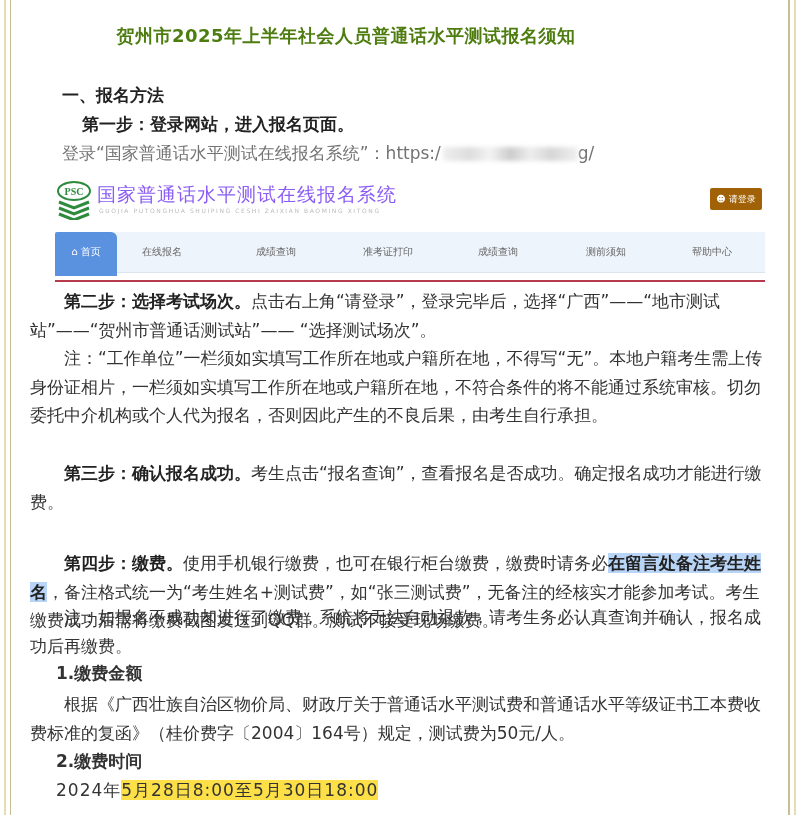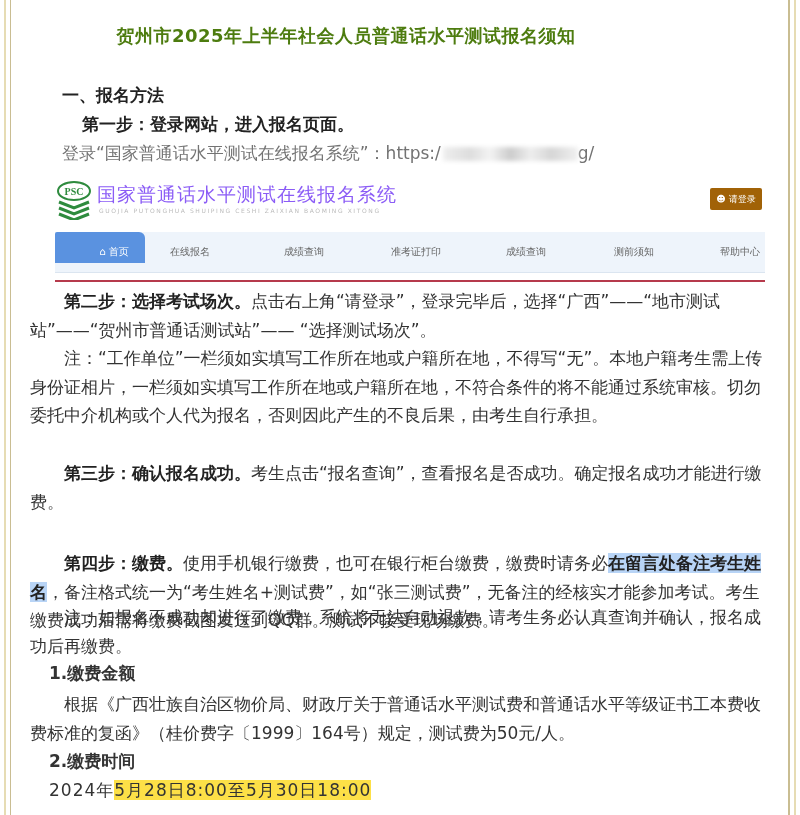--- a/index.html
+++ b/index.html
@@ -24,29 +24,29 @@
     background:linear-gradient(90deg,#eee 0%,#ddd 20%,#f3f3f3 35%,#ccc 50%,#eee 65%,#d6d6d6 80%,#f0f0f0 100%);
     filter:blur(2px); margin-left:2px; }
 
   
   .site { position:absolute; left:55px; top:176px; width:712px; height:108px; }
   .logo { position:absolute; left:0; top:4px; width:38px; height:40px; }
   .site-name { position:absolute; left:42px; top:6px; font-family:"DejaVu Serif","Liberation Serif",serif; font-size:19px; color:#8b5cf6; letter-spacing:1px; }
   .site-sub { position:absolute; left:44px; top:31px; font-size:6px; color:#bbb; letter-spacing:1.6px; }
   .login-btn { position:absolute; right:5px; top:12px; width:52px; height:22px; background:#a16207; color:#fff; font-size:9px; line-height:22px; text-align:center; border-radius:2px; }
   .nav { position:absolute; left:0; top:56px; width:710px; height:40px; background:#eef4fb; border-bottom:1px solid #dbe5f0; }
-  .nav-item { position:absolute; top:0; height:31px; line-height:40px; font-size:10px; color:#666; text-align:center;padding-left:28px; }
+  .nav-item { position:absolute; top:0; height:44px; line-height:40px; font-size:10px; color:#666; text-align:center; }
   .nav-item.active { background:#5a92e0; color:#fff; border-radius:2px 6px 0 0; }
   .red-line { position:absolute; left:0; top:104px; width:710px; height:2px; background:#b63a4c; }
 
   .p { position:absolute; left:30px; width:745px; font-size:17px; line-height:28.5px; color:#333; text-indent:2em; }
   .b { font-weight:bold; color:#222; }
   .hl-blue { background:#b8d4f6; font-weight:bold; color:#222; }
   .hl-green { background:#fde047; }
-  .sub { position:absolute; left:49px; font-size:17px; color:#333; }
+  .sub { position:absolute; left:56px; font-size:17px; color:#333; }
 </style>
 </head>
 <body>
 
 <div class="frame-l1"></div>
 <div class="frame-l2"></div>
 <div class="frame-r1"></div>
 <div class="frame-r2"></div>
 
 <div class="title">贺州市2025年上半年社会人员普通话水平测试报名须知</div>
@@ -94,18 +94,18 @@
 <div class="p" style="top:459px;">
   <span class="b">第三步：确认报名成功。</span><span>考生点击“报名查询”，查看报名是否成功。确定报名成功才能进行缴费。</span>
 </div>
 
 <div class="p" style="top:517px;margin-top:32px;">
   <span class="b">第四步：缴费。</span><span>使用手机银行缴费，也可在银行柜台缴费，缴费时请务必</span><span class="hl-blue">在留言处备注考生姓名</span><span>，备注格式统一为“考生姓名+测试费”，如“张三测试费”，无备注的经核实才能参加考试。考生缴费成功后需将缴费截图发送到QQ群。测试不接受现场缴费。</span>
 </div>
 <div class="p" style="top:603px;">注：如报名不成功却进行了缴费，系统将无法自动退款，请考生务必认真查询并确认，报名成功后再缴费。</div>
 
 <div class="sub b" style="top:662px;">1.缴费金额</div>
-<div class="p" style="top:690px;">根据《广西壮族自治区物价局、财政厅关于普通话水平测试费和普通话水平等级证书工本费收费标准的复函》（桂价费字〔1999〕164号）规定，测试费为50元/人。</div>
+<div class="p" style="top:690px;">根据《广西壮族自治区物价局、财政厅关于普通话水平测试费和普通话水平等级证书工本费收费标准的复函》（桂价费字〔2004〕164号）规定，测试费为50元/人。</div>
 
 <div class="sub b" style="top:750px;">2.缴费时间</div>
 <div class="sub" style="top:779px;letter-spacing:1px;">
   <span>2024年</span><span class="hl-green">5月28日8:00至5月30日18:00</span>
 </div>
 
 </body></html>

